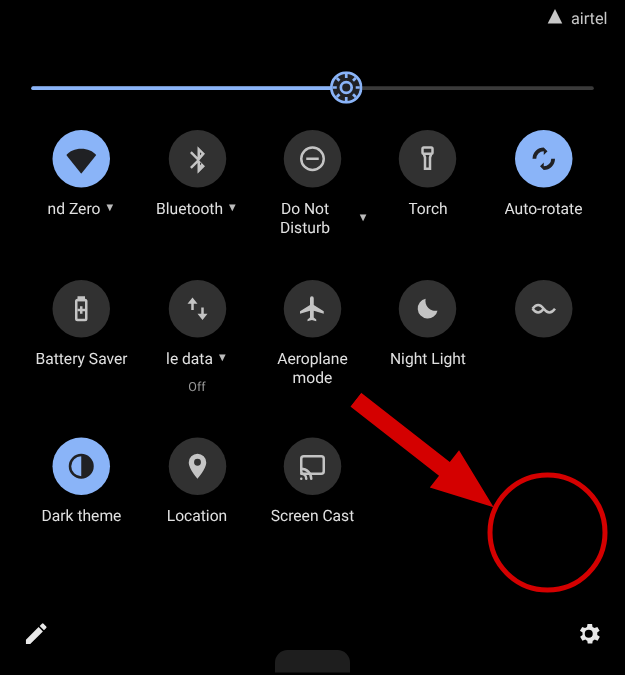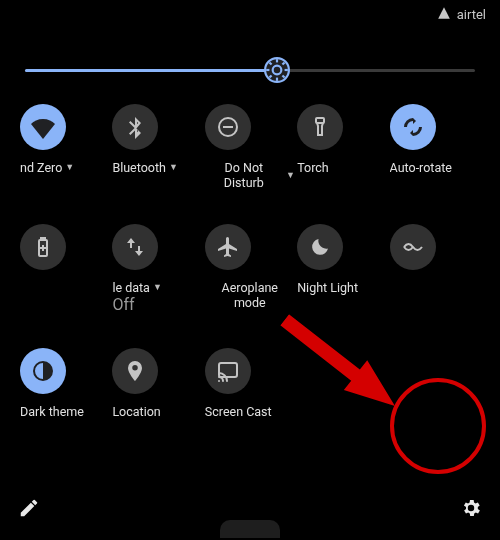--- a/index.html
+++ b/index.html
@@ -43,41 +43,41 @@
   
   .grid {
     position:absolute;
     left:20px; right:20px; top:104px;
     display:grid;
     grid-template-columns: repeat(5, 1fr);
     row-gap: 34px;
     column-gap: 2px;
   }
   .tile {
-    display:flex; flex-direction:column; align-items:flex-start;
+    display:flex; flex-direction:column; align-items:center;
     text-align:center;
     position:relative;
   }
   .tile-circle {
     width:46px; height:46px; border-radius:50%;
     background:#313131;
     display:flex; align-items:center; justify-content:center;
     margin-bottom:10px;
   }
   .tile-circle.on { background:#8ab4f8; }
   .tile-circle svg { width:24px; height:24px; }
   .tile-circle.on svg { color:#202124; }
   .tile-circle svg { color:#c4c4c4; }
   .tile-label {
     font-size:12.5px; line-height:15px; color:#e0e0e0;
     display:flex; align-items:center; justify-content:center; gap:3px;
     max-width:90px;
     white-space:nowrap; overflow:hidden;
   }
-  .tile-sub { font-size:16px; color:#9a9a9a; margin-top:0; }
+  .tile-sub { font-size:10px; color:#9a9a9a; margin-top:10px; }
   .caret { font-size:9px; color:#bbb; }
 
   
   .footer-edit { position:absolute; left:18px; bottom:18px; }
   .footer-gear { position:absolute; right:18px; bottom:18px; }
   .footer-edit svg, .footer-gear svg { width:22px; height:22px; color:#e8e8e8; }
   .footer-handle {
     position:absolute; bottom:2px; left:50%; transform:translateX(-50%);
     width:60px; height:18px; border-radius:10px 10px 0 0;
     background:#1e1e1e;
@@ -198,20 +198,23 @@
 
   <div class="tile">
     <div class="tile-circle">
       <svg viewBox="0 0 24 24" fill="none" stroke="currentColor" stroke-width="2">
             <rect x="8" y="5" width="8" height="16" rx="1"></rect>
             <rect x="10" y="3" width="4" height="2"></rect>
             <line x1="12" y1="10" x2="12" y2="16"></line>
             <line x1="9" y1="13" x2="15" y2="13"></line>
           </svg>
     </div>
+    <div class="tile-label">
+          <span>Battery Saver</span>
+        </div>
   </div>
 
   <div class="tile">
     <div class="tile-circle">
       <svg viewBox="0 0 24 24" fill="currentColor">
             <path d="M8 3l-4 5h3v5h2V8h3L8 3zm8 18l4-5h-3v-5h-2v5h-3l4 5z"></path>
           </svg>
     </div>
     <div class="tile-label">
           <span>le data</span>

